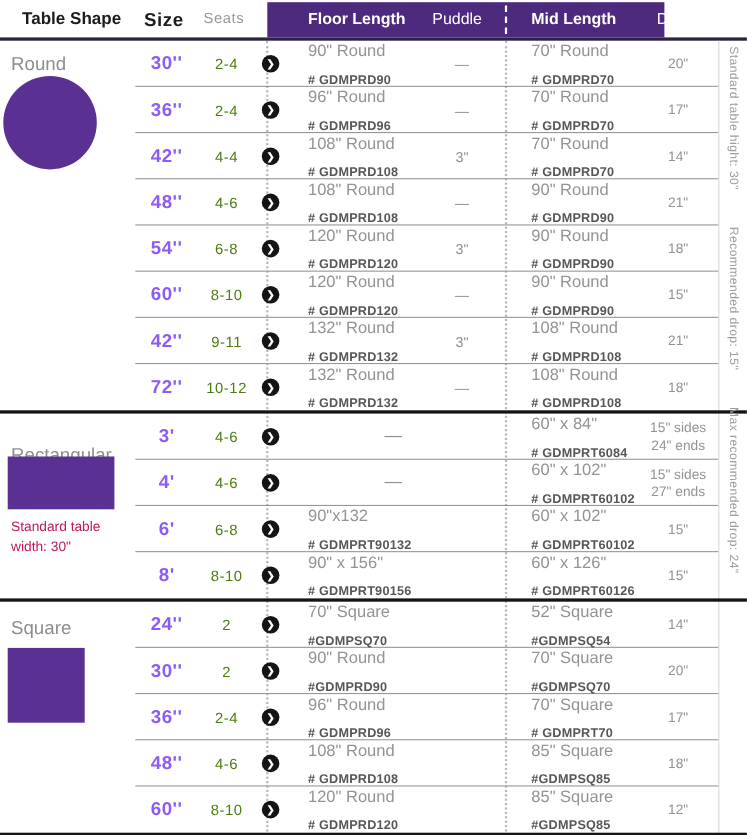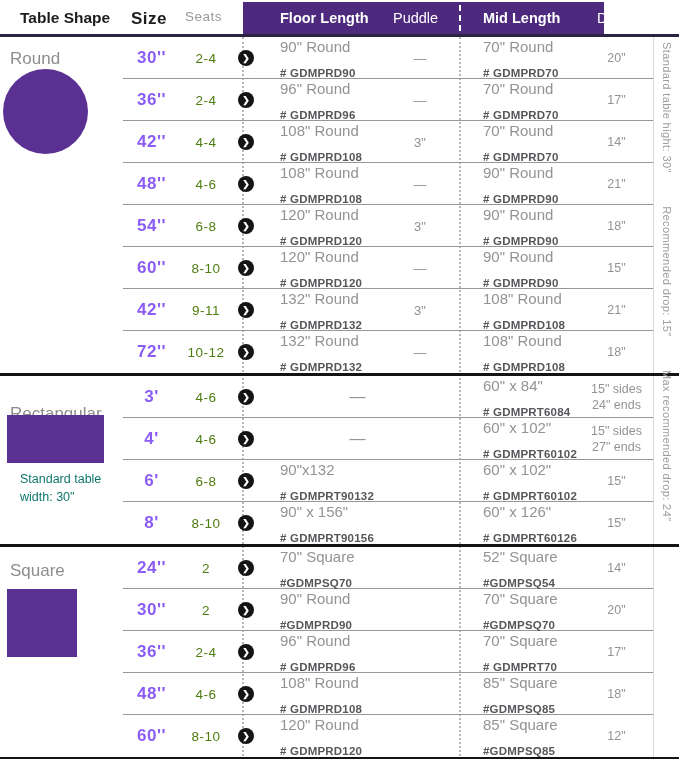--- a/index.html
+++ b/index.html
@@ -44,21 +44,21 @@
   .puddle { text-align:center; font-size:13px; color:#8f9194; }
   .dashcell { grid-column:5 / 7; text-align:center; font-size:16px; color:#8f9194; }
   .drop { display:flex; flex-direction:column; align-items:center; justify-content:center; font-size:12.5px; color:#919396; line-height:1.3; }
 
   
   .ovl { position:absolute; left:0; top:4px; width:123px; height:100%; pointer-events:none; z-index:1;padding-left:12px; }
   .sec-label { position:absolute; left:10px; font-size:17px; color:#8b8d90; }
   .shape-circle { position:absolute; left:3px; top:28px; width:85px; height:85px; border-radius:50%; background:#5a3092; }
   .shape-rect { position:absolute; left:7px; top:35px; width:97px; height:48px; background:#5a3092; }
   .shape-square { position:absolute; left:7px; top:38px; width:70px; height:68px; background:#5a3092; }
-  .sec-note { position:absolute; left:10px; top:90px; font-size:12.5px; color:#0f766e; line-height:1.45;margin-left:10px; }
+  .sec-note { position:absolute; left:10px; top:90px; font-size:12.5px; color:#be185d; line-height:1.45; }
   .lab-round { top:8px; } .lab-rect { top:12px;margin-top:12px; } .lab-square { top:10px; }
 
   
   .side-note { position:absolute; left:673px; top:42px; transform:rotate(90deg); transform-origin:0 0; white-space:nowrap; font-size:11px; color:#9b9da0; letter-spacing:0.4px; }
   .side-note span { margin-right:30px; }
 </style>
 </head>
 <body>
 
 <div class="sheet">

